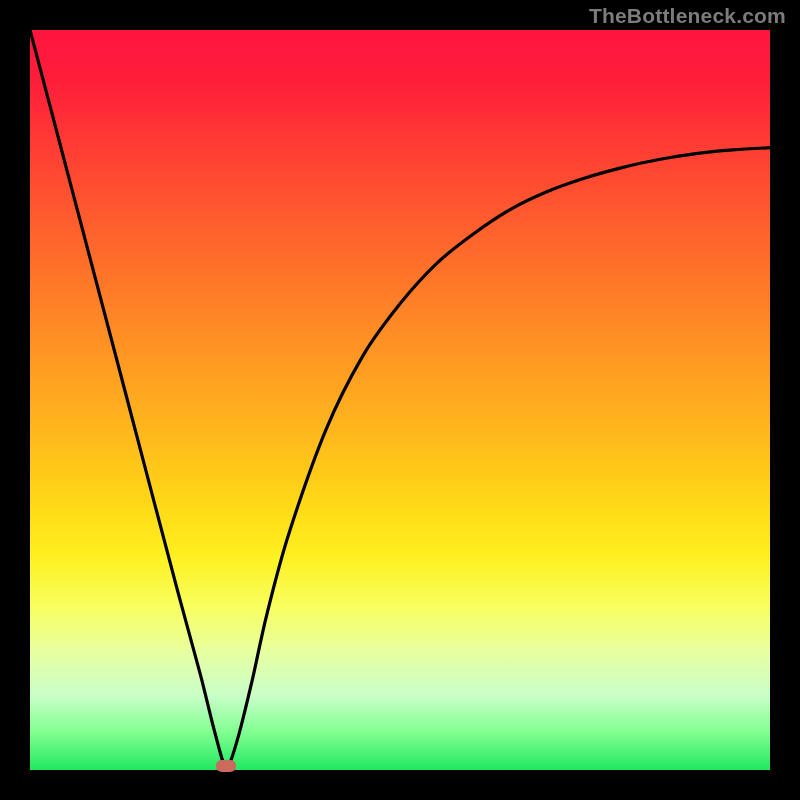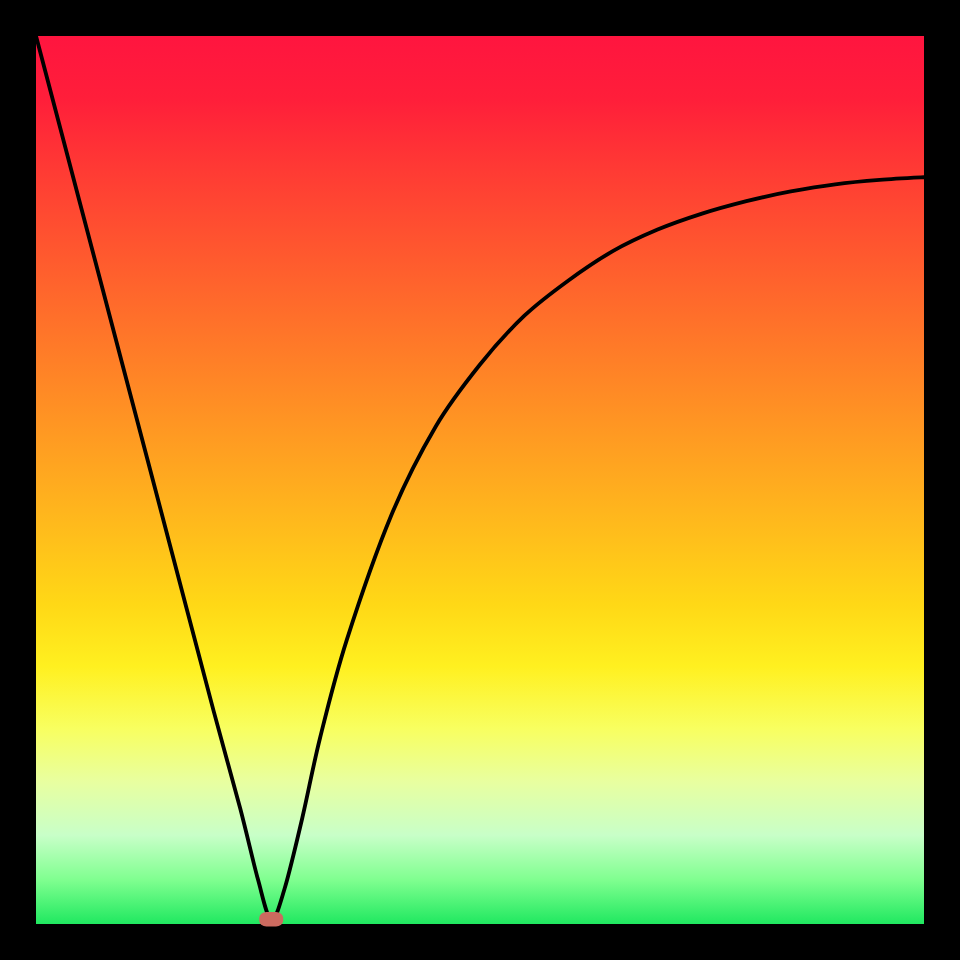--- a/index.html
+++ b/index.html
@@ -71,13 +71,14 @@
 <div class="frame">
   <div class="plot-area">
 
     <svg class="curve" width="740" height="740" viewBox="0 0 740 740">
       <path id="curve-path" fill="none" stroke="#000" stroke-width="3.2" stroke-linejoin="round" stroke-linecap="round" d="M 0.0 0.0 C 5.9 22.5, 25.2 95.6, 37.0 140.6 C 48.8 185.6, 62.2 236.2, 74.0 281.2 C 85.8 326.2, 99.2 376.8, 111.0 421.8 C 122.8 466.8, 138.5 526.9, 148.0 562.4 C 157.5 597.9, 164.3 621.3, 170.2 643.8 C 176.1 666.3, 180.9 688.2, 185.0 703.0 C 189.1 717.8, 192.5 735.1, 196.1 736.3 C 199.7 737.5, 203.1 724.0, 207.2 710.4 C 211.3 696.8, 217.3 671.3, 222.0 651.2 C 226.7 631.1, 230.9 608.3, 236.8 584.6 C 242.7 560.9, 249.5 532.8, 259.0 503.2 C 268.5 473.6, 284.2 428.0, 296.0 399.6 C 307.8 371.2, 321.2 345.7, 333.0 325.6 C 344.8 305.5, 358.2 288.6, 370.0 273.8 C 381.8 259.0, 395.2 244.3, 407.0 233.1 C 418.8 221.9, 432.2 212.1, 444.0 203.5 C 455.8 194.9, 469.2 185.8, 481.0 179.1 C 492.8 172.3, 506.2 166.3, 518.0 161.3 C 529.8 156.3, 543.2 151.8, 555.0 148.0 C 566.8 144.2, 580.2 140.6, 592.0 137.6 C 603.8 134.7, 617.2 131.7, 629.0 129.5 C 640.8 127.3, 654.2 125.1, 666.0 123.6 C 677.8 122.0, 691.2 120.8, 703.0 119.9 C 714.8 118.9, 734.1 118.0, 740.0 117.7"></path>
     </svg>
 
     <div id="min-marker" class="min-marker" style="left: 196.1px; top: 736.3px; background: rgb(204, 106, 95);"></div>
   </div>
 
+  <div class="watermark">TheBottleneck.com</div>
 </div>
 
 </body></html>

